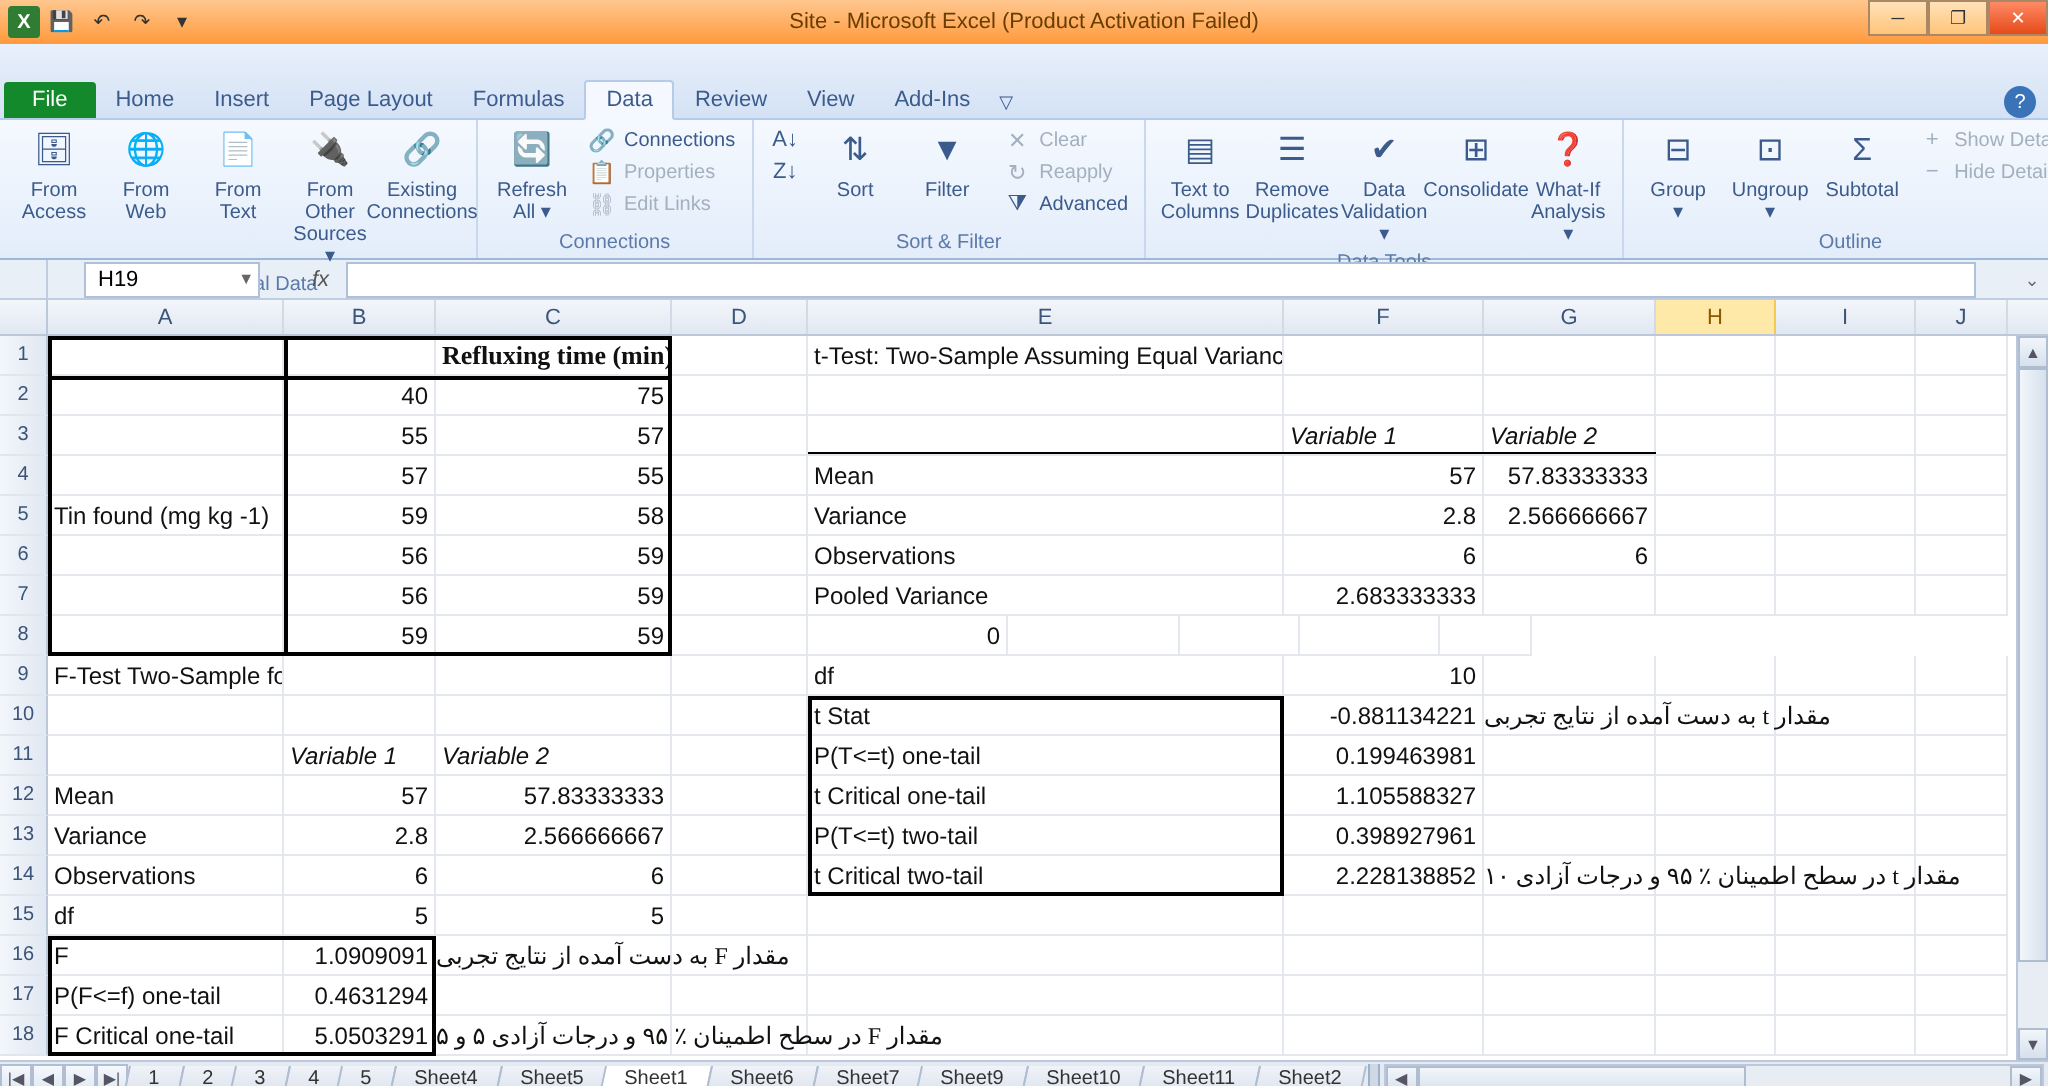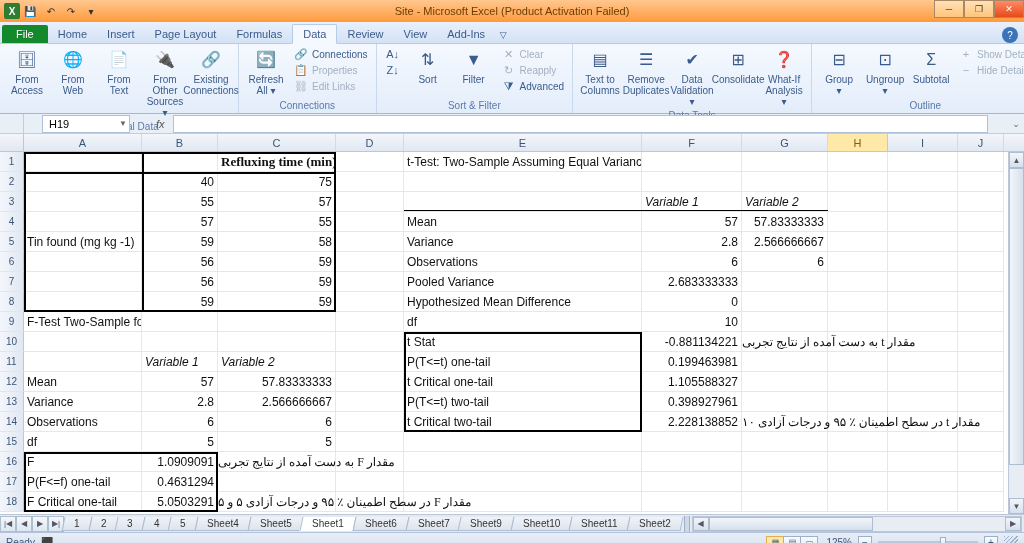--- a/index.html
+++ b/index.html
@@ -9,21 +9,21 @@
 .titlebar { height: 22px; background: linear-gradient(#ffc78f,#ff9a3c); display: flex; align-items: center; position: relative; }
 .titlebar .qat { display: flex; align-items: center; gap: 2px; padding-left: 4px; }
 .qat-btn { width: 18px; height: 18px; display:flex;align-items:center;justify-content:center;font-size:10px;color:#333; }
 .titlebar .title { position:absolute; left:50%; transform:translateX(-50%); color:#6b3c00; font-size:11px; }
 .winbtns { position:absolute; right:0; top:0; display:flex; }
 .winbtn { width:30px; height:18px; display:flex;align-items:center;justify-content:center; border:1px solid #a86; background:linear-gradient(#ffe2b8,#ffc47a); font-size:9px; color:#333;}
 .winbtn.close{ background:linear-gradient(#ff8a65,#e64a19); color:#fff;}
 .excel-icon{width:16px;height:16px;background:#2e7d32;color:#fff;font-weight:bold;font-size:10px;display:flex;align-items:center;justify-content:center;border-radius:2px;}
 
 
-.ribbon-tabs { height: 22px; background: linear-gradient(#e8f0fb,#d4e2f5); display:flex; align-items:flex-end; padding-left: 2px; border-bottom:1px solid #b5cbe7;}
+.ribbon-tabs { height: 38px; background: linear-gradient(#e8f0fb,#d4e2f5); display:flex; align-items:flex-end; padding-left: 2px; border-bottom:1px solid #b5cbe7;}
 .file-tab{ background:#14892c; color:#fff; padding:3px 14px; font-size:11px; border-radius:2px 2px 0 0;}
 .tab{ padding:3px 10px; font-size:11px; color:#3b5b8c; cursor:default;}
 .tab.active{ background:#f5f9ff; border:1px solid #b5cbe7; border-bottom:1px solid #f5f9ff; border-radius:2px 2px 0 0; margin-bottom:-1px;}
 .help-icon{ margin-left:auto; margin-right:6px; width:16px;height:16px;border-radius:8px;background:#3b73b9;color:#fff;display:flex;align-items:center;justify-content:center;font-size:10px;}
 .collapse-icon{ width:16px;height:16px;display:flex;align-items:center;justify-content:center;color:#3b5b8c;font-size:9px;margin-right:4px;}
 
 
 .ribbon-body{ height:70px; background:linear-gradient(#f5f9ff,#e3edfa); border-bottom:1px solid #9db8d9; display:flex; }
 .rgroup{ border-right:1px solid #c9d8ec; padding:2px 6px 0 6px; display:flex; flex-direction:column; }
 .rgroup-content{ flex:1; display:flex; align-items:flex-start; gap:4px; }
@@ -391,21 +391,20 @@
         <div class="cell cH"></div>
         <div class="cell cI"></div>
         <div class="cell cJ"></div>
       </div>
       <div class="row">
         <div class="rowhead">8</div>
         <div class="cell cA"></div>
         <div class="cell cB r">59</div>
         <div class="cell cC r">59</div>
         <div class="cell cD"></div>
-        <div class="cell cE">Hypothesized Mean Difference</div>
         <div class="cell cF r">0</div>
         <div class="cell cG"></div>
         <div class="cell cH"></div>
         <div class="cell cI"></div>
         <div class="cell cJ"></div>
       </div>
       <div class="row">
         <div class="rowhead">9</div>
         <div class="cell cA">F-Test Two-Sample for Variances</div>
         <div class="cell cB"></div>

